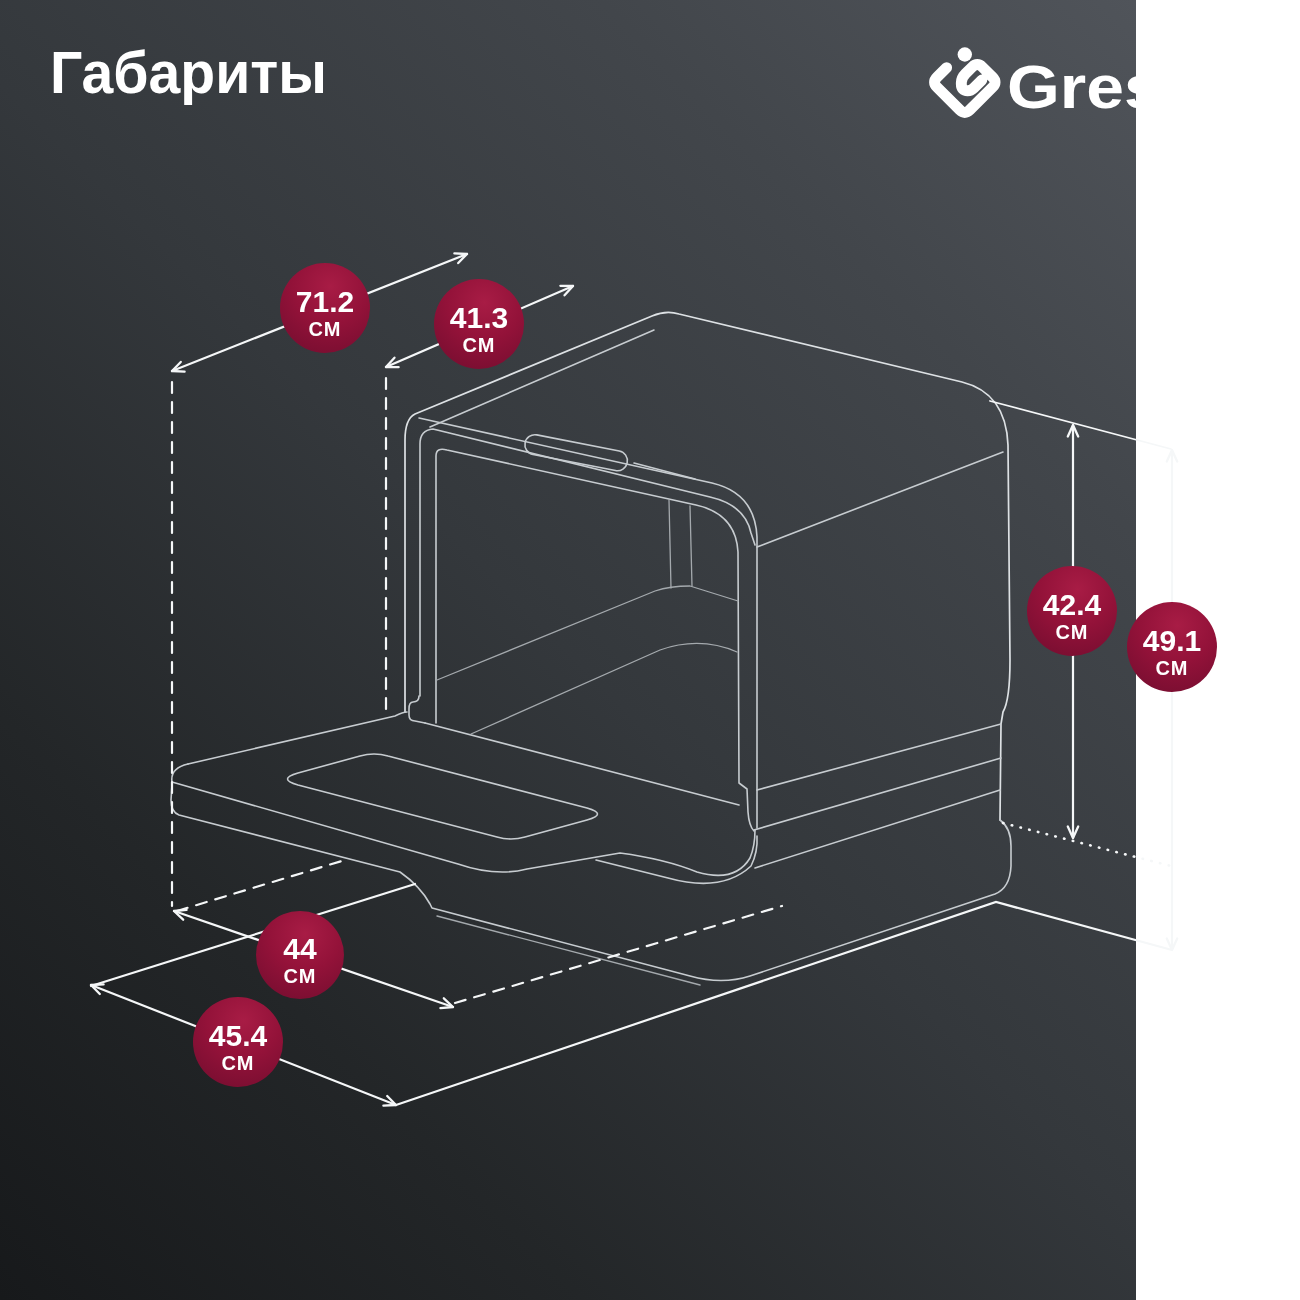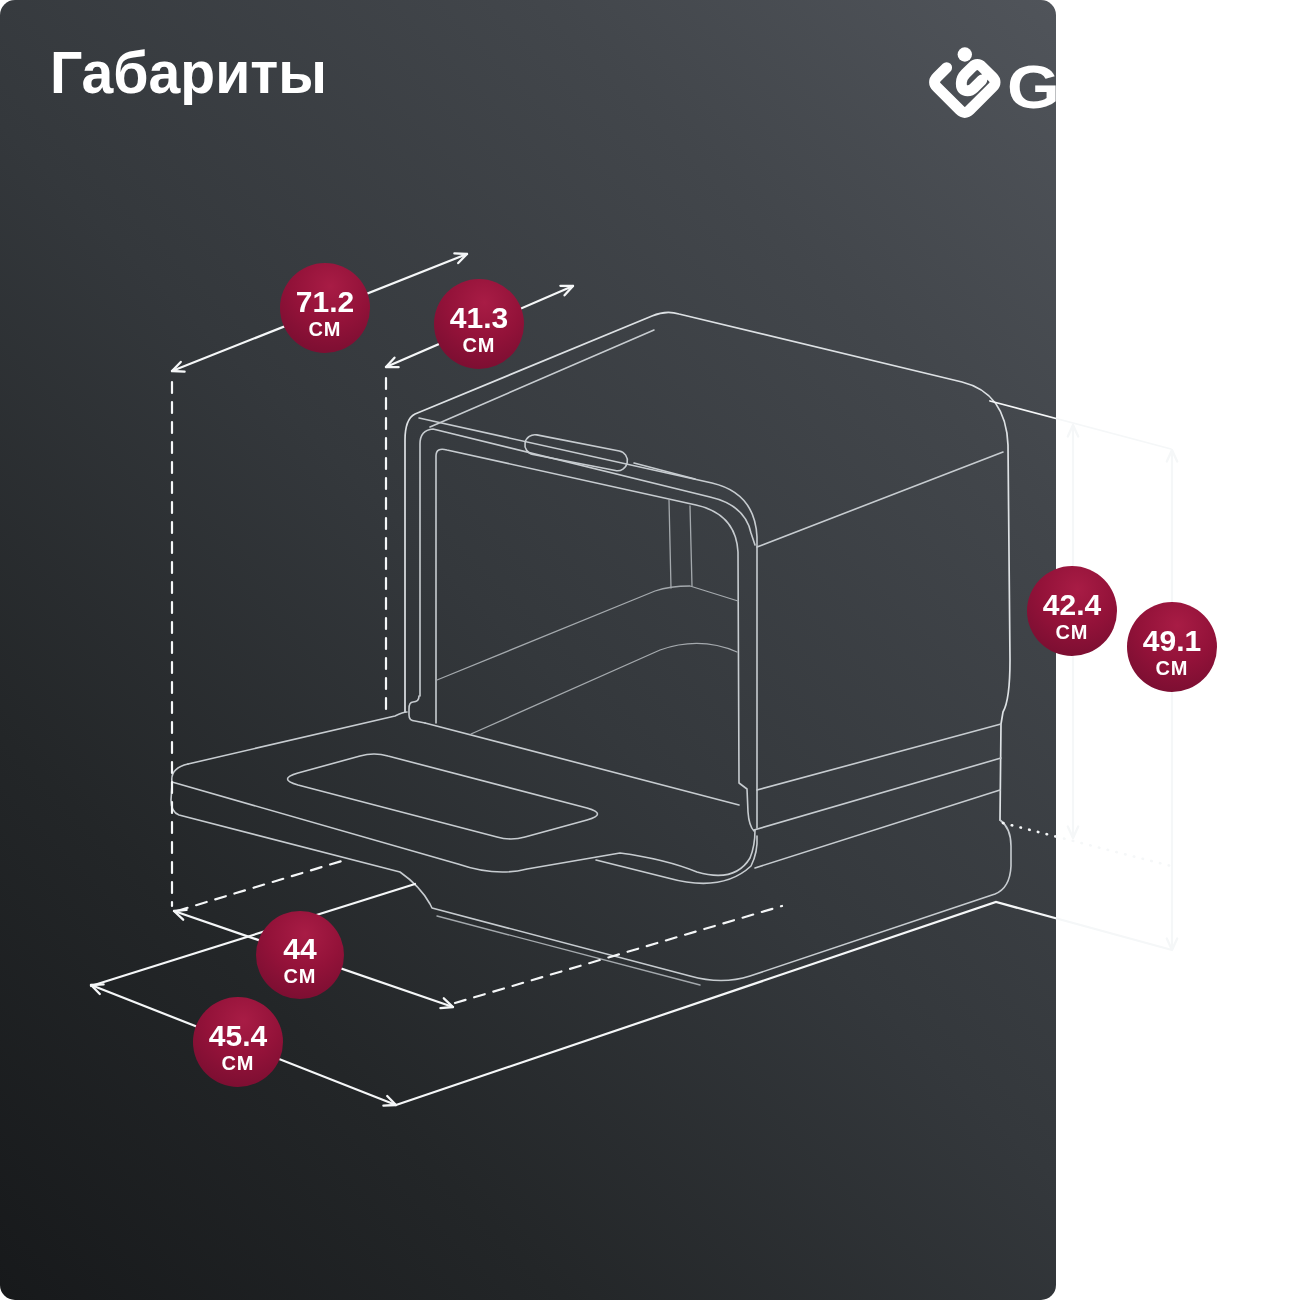--- a/index.html
+++ b/index.html
@@ -1,18 +1,18 @@
 <!DOCTYPE html>
 <html><head>
 <meta charset="utf-8">
 <style>
   html,body{margin:0;padding:0;}
   body{width:1300px;height:1300px;overflow:hidden;font-family:"Liberation Sans", sans-serif;}
-  .stage{position:relative;width:1056px;height:1300px;
-    background:linear-gradient(225deg,#50545a 0%,#42464b 22%,#34383c 50%,#232628 76%,#17191b 100%);border-radius:15px;}
+  .stage{position:relative;width:1136px;height:1300px;
+    background:linear-gradient(225deg,#50545a 0%,#42464b 22%,#34383c 50%,#232628 76%,#17191b 100%);}
   svg{position:absolute;left:0;top:0;}
   text{font-family:"Liberation Sans", sans-serif;}
 </style>
 </head>
 <body>
 <div class="stage">
 <svg width="1300" height="1300" viewBox="0 0 1300 1300">
   <defs>
     <radialGradient id="badge" cx="0.56" cy="0.26" r="0.92">
       <stop offset="0%" stop-color="#a81c45"></stop>

